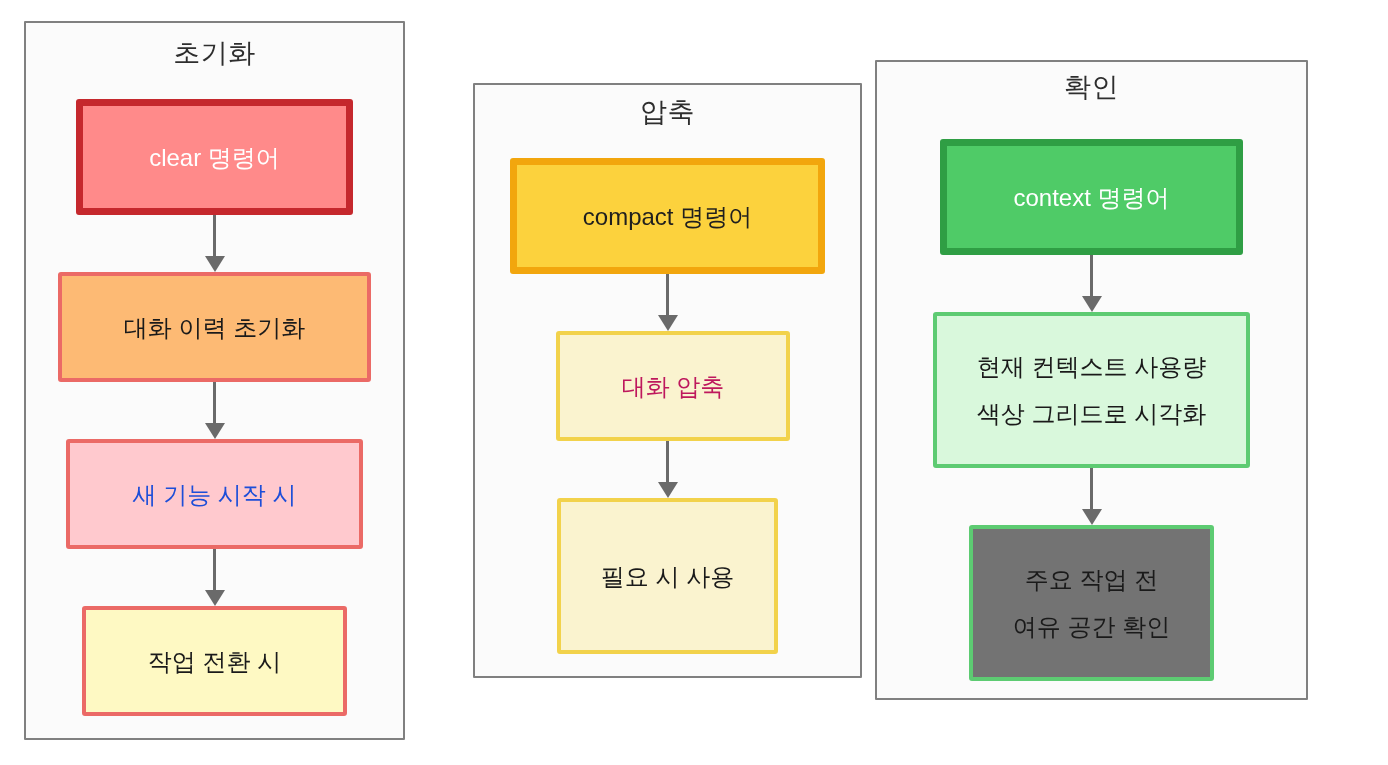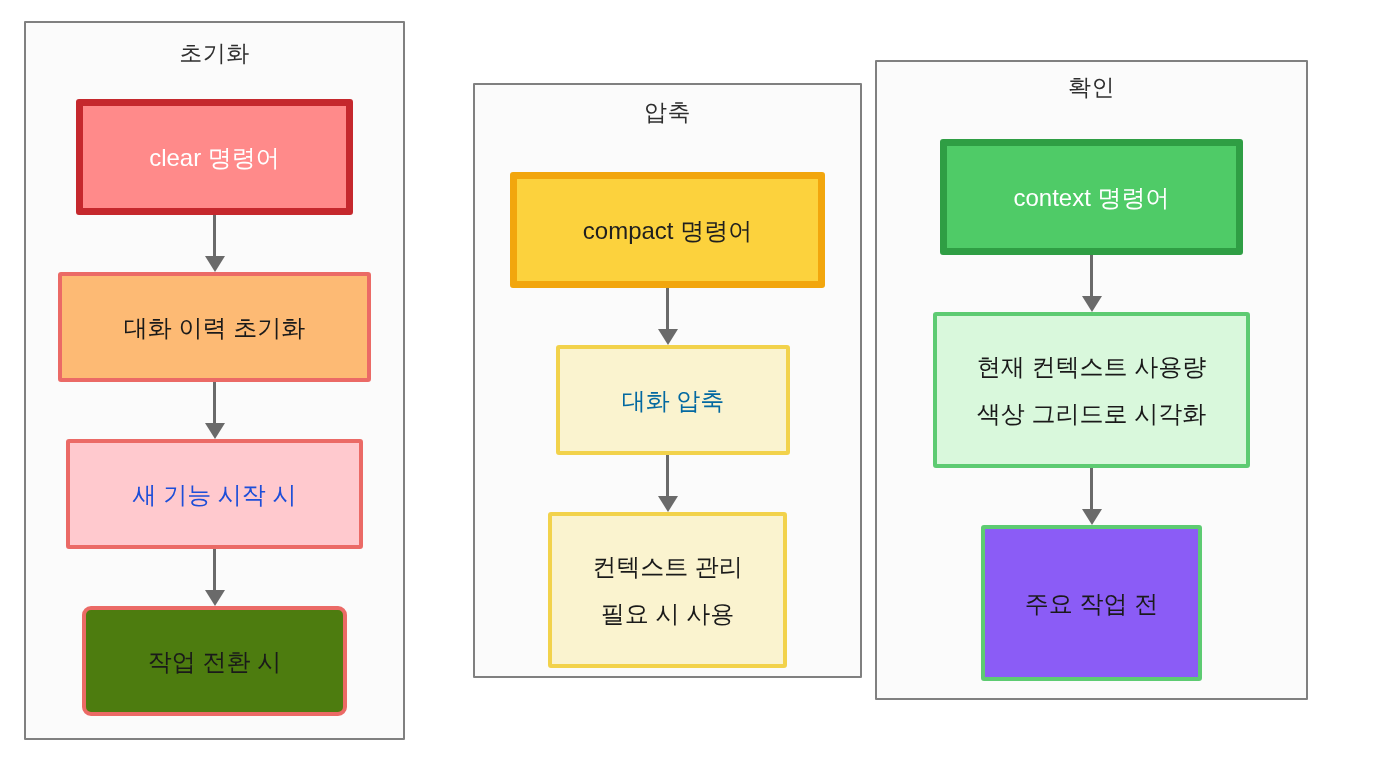--- a/index.html
+++ b/index.html
@@ -11,23 +11,23 @@
   }
   #diagram{position:absolute;inset:0}
   .group{
     position:absolute;box-sizing:border-box;
     border:2px solid #808080;background:#fbfbfb;border-radius:1px;
     display:flex;flex-direction:column;align-items:center;
   }
   .group-0{left:24px;top:21px;width:381px;height:719px}
   .group-1{left:473px;top:83px;width:389px;height:595px}
   .group-2{left:875px;top:60px;width:433px;height:640px}
-  .group-title{font-size:23px;line-height:30px;color:#2e2e2e;letter-spacing:.5px}
+  .group-title{font-size:27px;line-height:30px;color:#2e2e2e;letter-spacing:.5px}
   .group-0 .group-title{margin:15px 0 31px}
-  .group-1 .group-title{margin:12px 0 45px}
+  .group-1 .group-title{margin:12px 0 31px}
   .group-2 .group-title{margin:10px 0 37px}
   .node{
     box-sizing:border-box;display:flex;flex-direction:column;
     justify-content:center;align-items:center;
     border-style:solid;border-width:4px;border-radius:3px;
     font-size:24px;height:110px;padding:0 62px;
     white-space:nowrap;flex-shrink:0;
   }
   .node.command{border-width:7px;height:116px;padding:0 66px}
   .node.lines-2{height:156px;padding:16px 40px}
@@ -60,59 +60,59 @@
         <i class="shaft"></i>
         <i class="head"></i>
       </div>
       <div class="node step" style="background: rgb(255, 201, 206); border-color: rgb(235, 106, 102); color: #1d4ed8;">
         <div class="line">새 기능 시작 시</div>
       </div>
       <div class="arrow">
         <i class="shaft"></i>
         <i class="head"></i>
       </div>
-      <div class="node step" style="background: #4d7c0f; border-color: rgb(235, 106, 102); color: rgb(26, 26, 26); border-radius: 9px;">
+      <div class="node step" style="background: #fef9c3; border-color: rgb(235, 106, 102); color: rgb(26, 26, 26);">
         <div class="line">작업 전환 시</div>
       </div>
     </section>
     <section class="group group-1" style="border-color: rgb(128, 128, 128); background: rgb(251, 251, 251);">
       <div class="group-title" style="color: rgb(46, 46, 46);">압축</div>
       <div class="node command" style="background: rgb(252, 210, 61); border-color: rgb(242, 166, 13); color: rgb(31, 31, 31);">
         <div class="line">compact 명령어</div>
       </div>
       <div class="arrow">
         <i class="shaft"></i>
         <i class="head"></i>
       </div>
-      <div class="node step" style="background: rgb(250, 243, 207); border-color: rgb(242, 210, 75); color: #0369a1; margin-left: 11px;">
+      <div class="node step" style="background: rgb(250, 243, 207); border-color: rgb(242, 210, 75); color: #be185d; margin-left: 11px;">
         <div class="line">대화 압축</div>
       </div>
       <div class="arrow">
         <i class="shaft"></i>
         <i class="head"></i>
       </div>
       <div class="node step lines-2" style="background: rgb(250, 243, 207); border-color: rgb(242, 210, 75); color: rgb(26, 26, 26);">
-        <div class="line">컨텍스트 관리</div>
         <div class="line">필요 시 사용</div>
       </div>
     </section>
     <section class="group group-2" style="border-color: rgb(128, 128, 128); background: rgb(251, 251, 251);">
       <div class="group-title" style="color: rgb(46, 46, 46);">확인</div>
       <div class="node command" style="background: rgb(79, 203, 103); border-color: rgb(47, 158, 68); color: rgb(255, 255, 255);">
         <div class="line">context 명령어</div>
       </div>
       <div class="arrow">
         <i class="shaft"></i>
         <i class="head"></i>
       </div>
       <div class="node step lines-2" style="background: rgb(217, 248, 220); border-color: rgb(93, 203, 114); color: rgb(26, 26, 26);">
         <div class="line">현재 컨텍스트 사용량</div>
         <div class="line">색상 그리드로 시각화</div>
       </div>
       <div class="arrow">
         <i class="shaft"></i>
         <i class="head"></i>
       </div>
-      <div class="node step lines-2" style="background: #8b5cf6; border-color: rgb(93, 203, 114); color: rgb(26, 26, 26);">
+      <div class="node step lines-2" style="background: #737373; border-color: rgb(93, 203, 114); color: rgb(26, 26, 26);">
         <div class="line">주요 작업 전</div>
+        <div class="line">여유 공간 확인</div>
       </div>
     </section>
   </div>
 
 </body></html>

